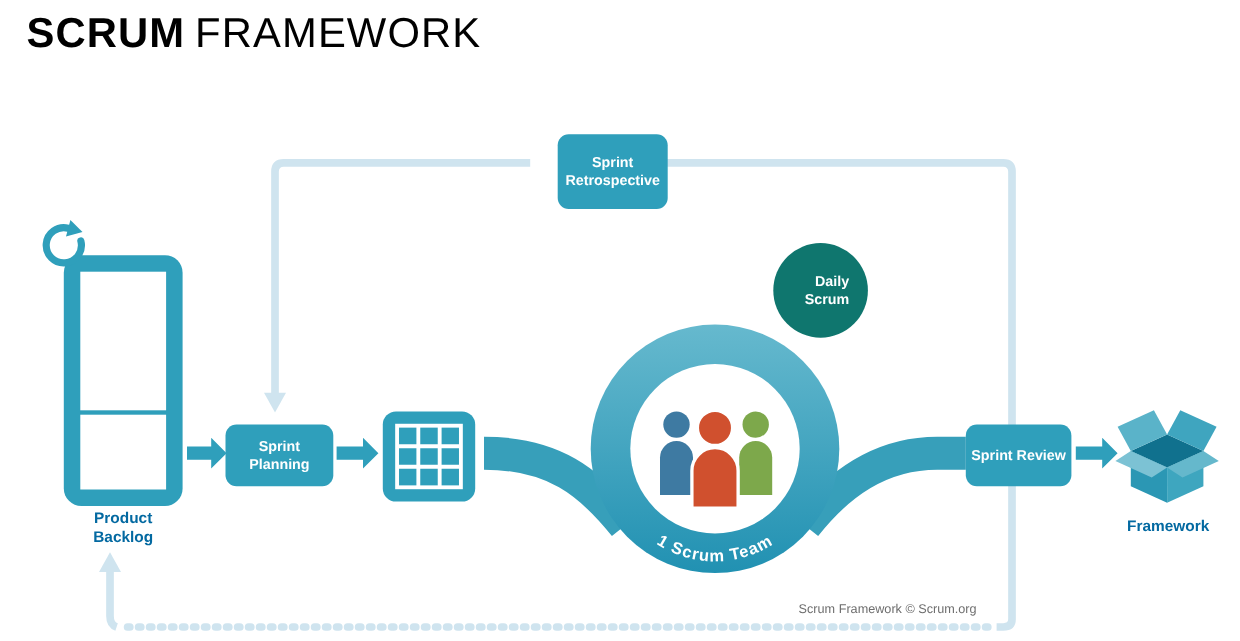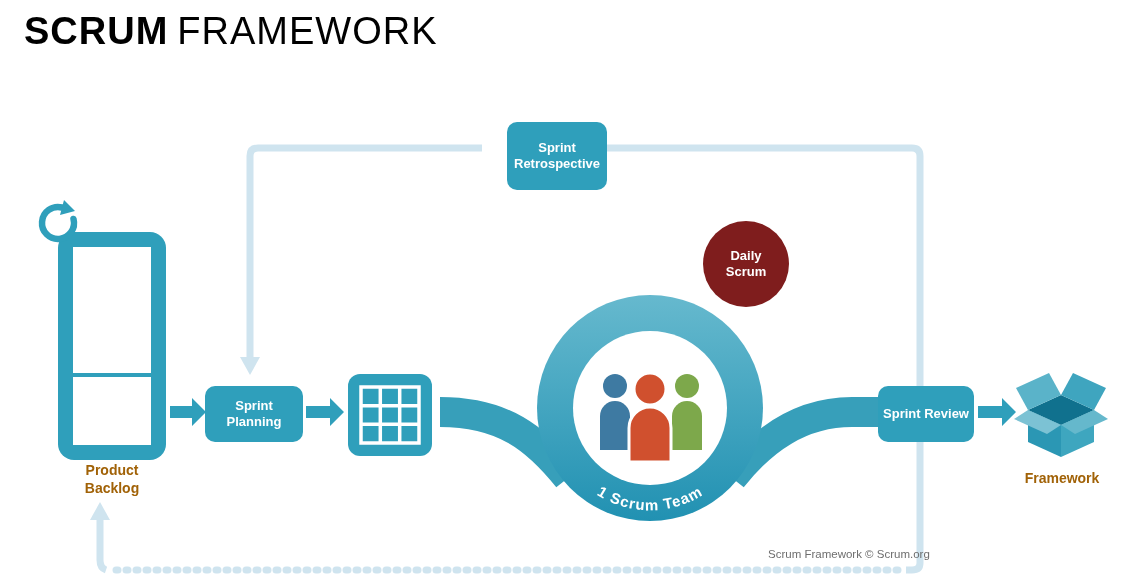--- a/index.html
+++ b/index.html
@@ -20,33 +20,33 @@
   .box{
     position:absolute;background:#2f9fbb;border-radius:10px;color:#ffffff;
     font-weight:bold;font-size:13px;line-height:1.2;text-align:center;
     display:flex;align-items:center;justify-content:center;padding:2px;box-sizing:border-box;
   }
   .retro{left:478px;top:122px;width:100px;height:68px;margin-left:29px;}
   .planning{left:205px;top:386px;width:98px;height:56px;}
   .review{left:878px;top:386px;width:96px;height:56px;}
   .daily{
     left:703px;top:221px;width:86px;height:86px;border-radius:50%;
-    background:#7f1d1d;padding:0 17px;
+    background:#0f766e;padding:0 17px;text-align:right;
   }
 
   
   .nodelabel{
-    position:absolute;color:#a16207;font-weight:bold;font-size:14px;
+    position:absolute;color:#0369a1;font-weight:bold;font-size:14px;
     line-height:1.25;text-align:center;
   }
   .lbl-product{left:67px;top:462px;width:90px;}
   .lbl-sbacklog{left:345px;top:464px;width:90px;}
   .lbl-increment{left:1011px;top:470px;width:102px;}
 
-  .credit{position:absolute;left:768px;top:548px;font-size:11.5px;color:#6e6e6e;text-align:center;}
+  .credit{position:absolute;left:726px;top:548px;font-size:11.5px;color:#6e6e6e;text-align:center;}
 </style>
 </head>
 <body>
 
 <div class="stage">
 
   <svg class="layer" width="1127" height="583" viewBox="0 0 1127 583">
     <defs>
       <linearGradient id="ringGrad" x1="0" y1="0" x2="0" y2="1">
         <stop offset="0" stop-color="#66b9ce"></stop>

